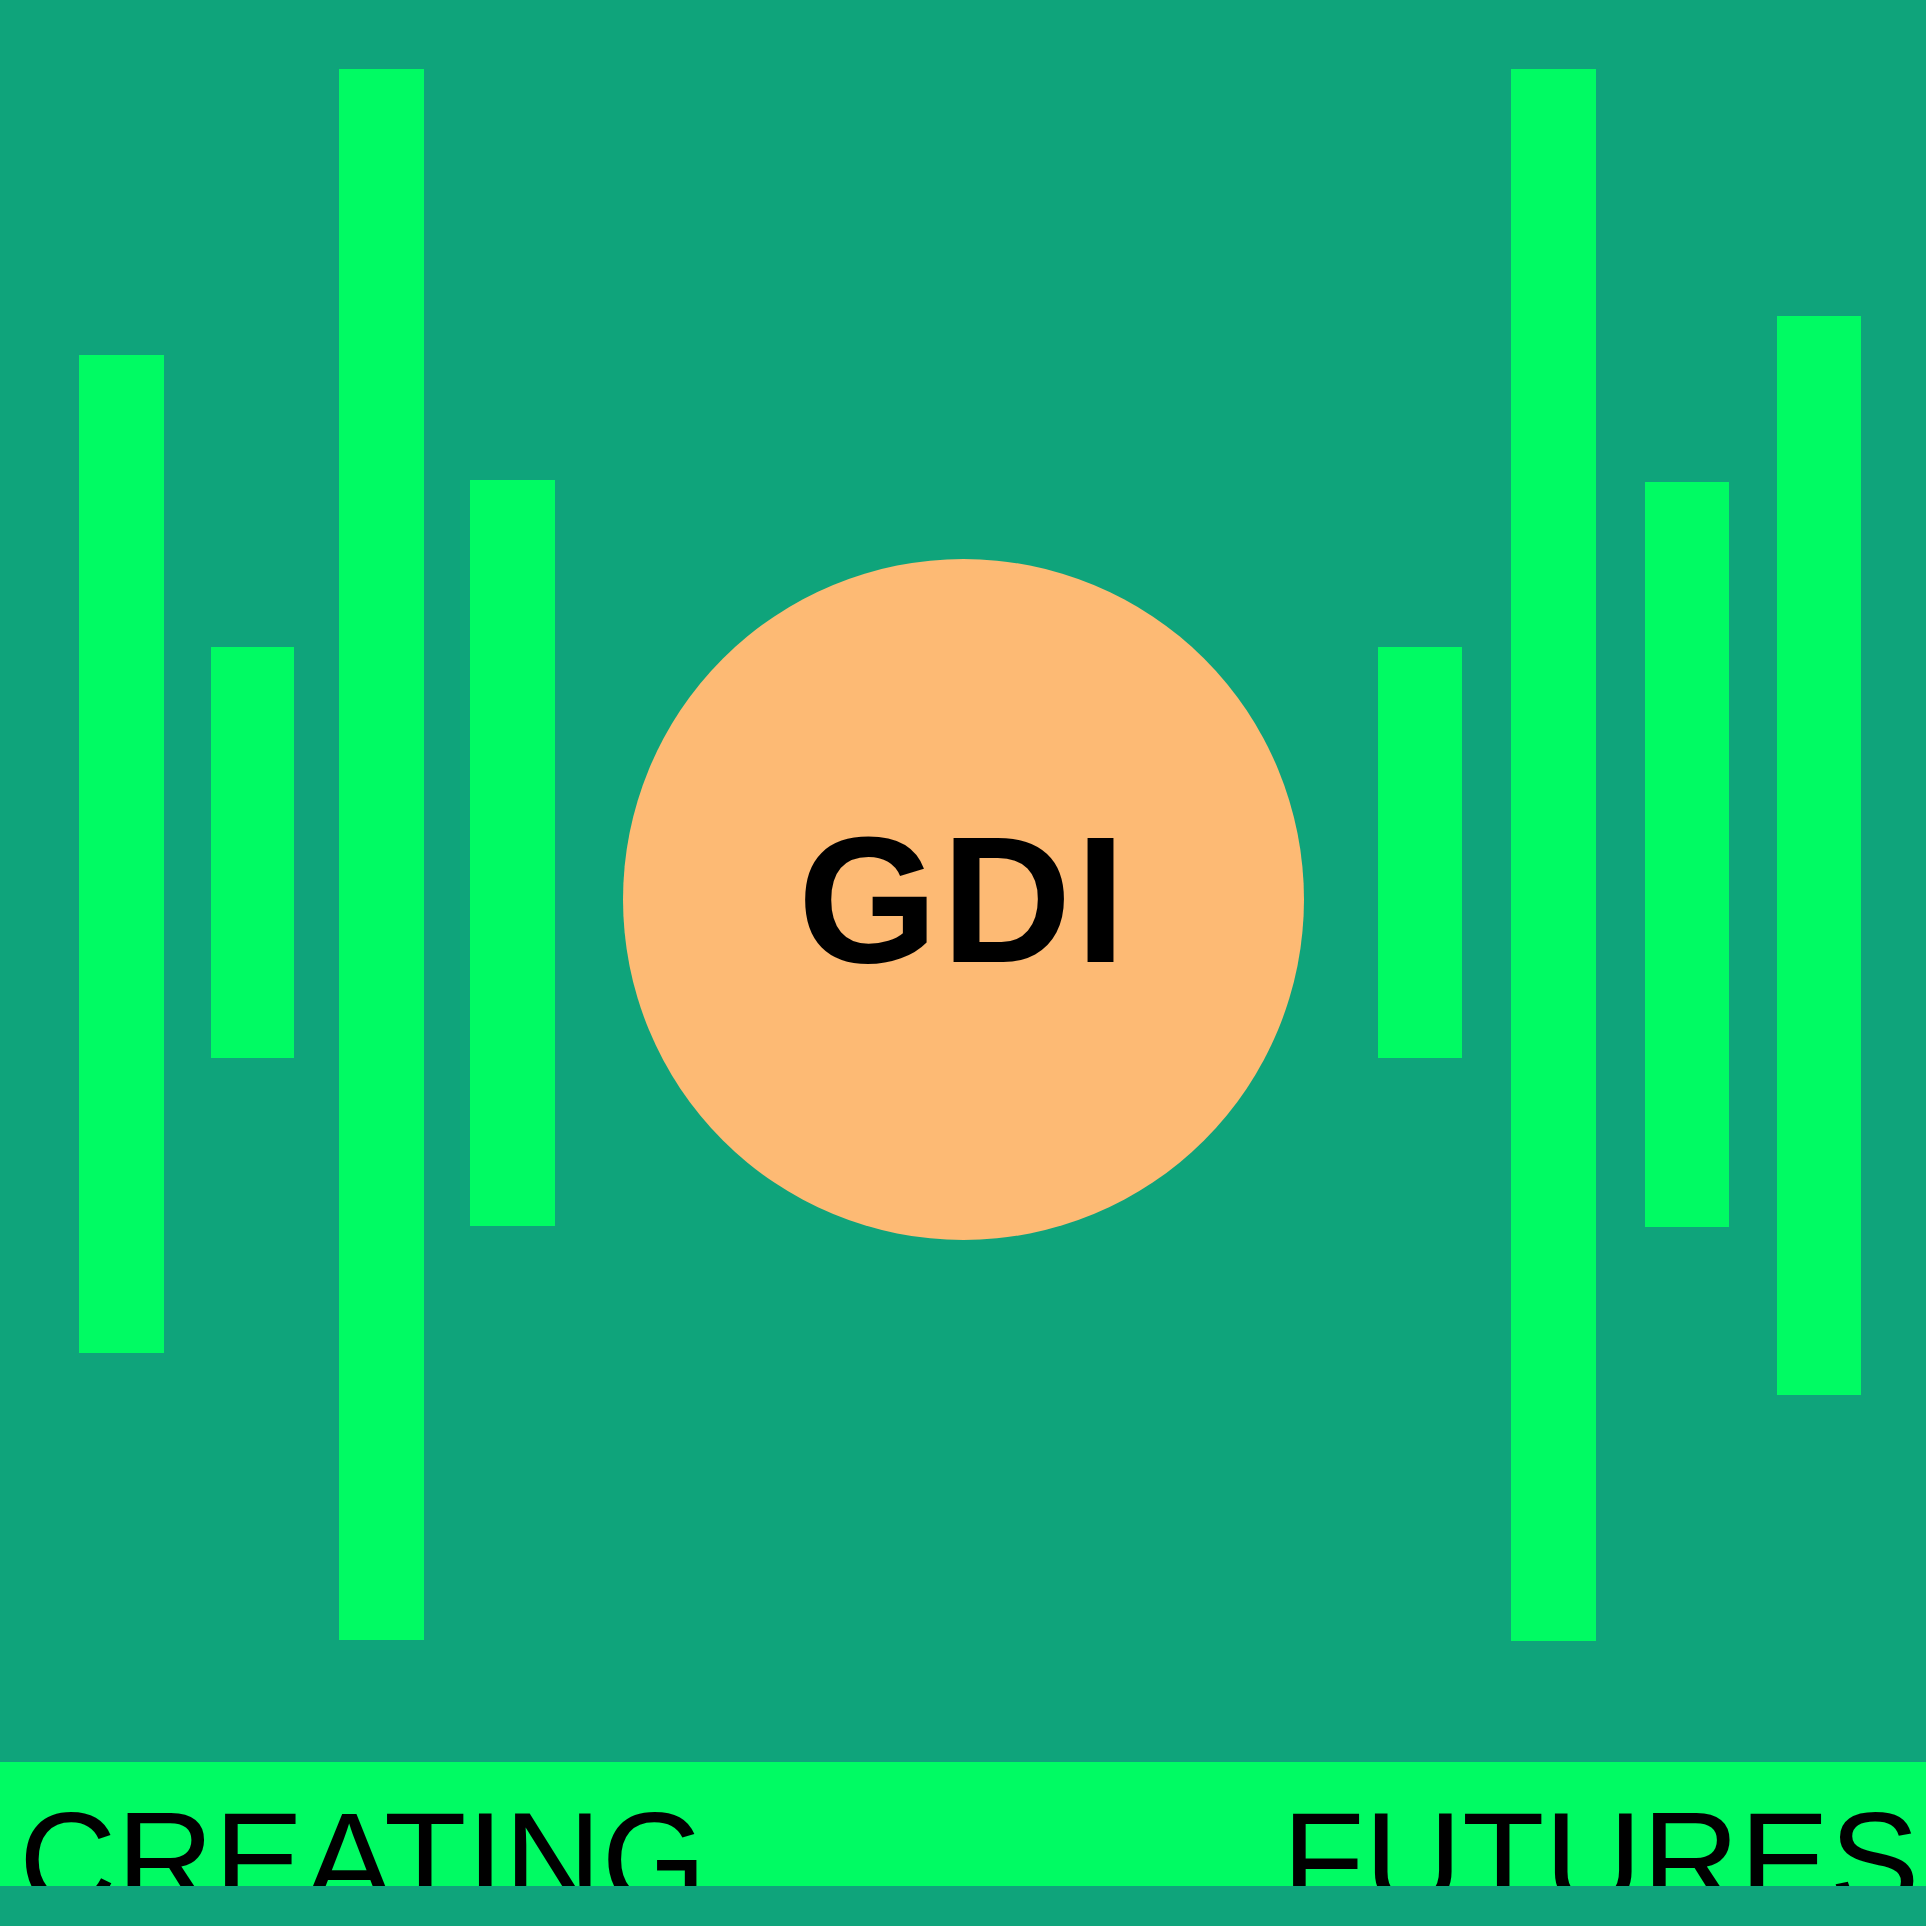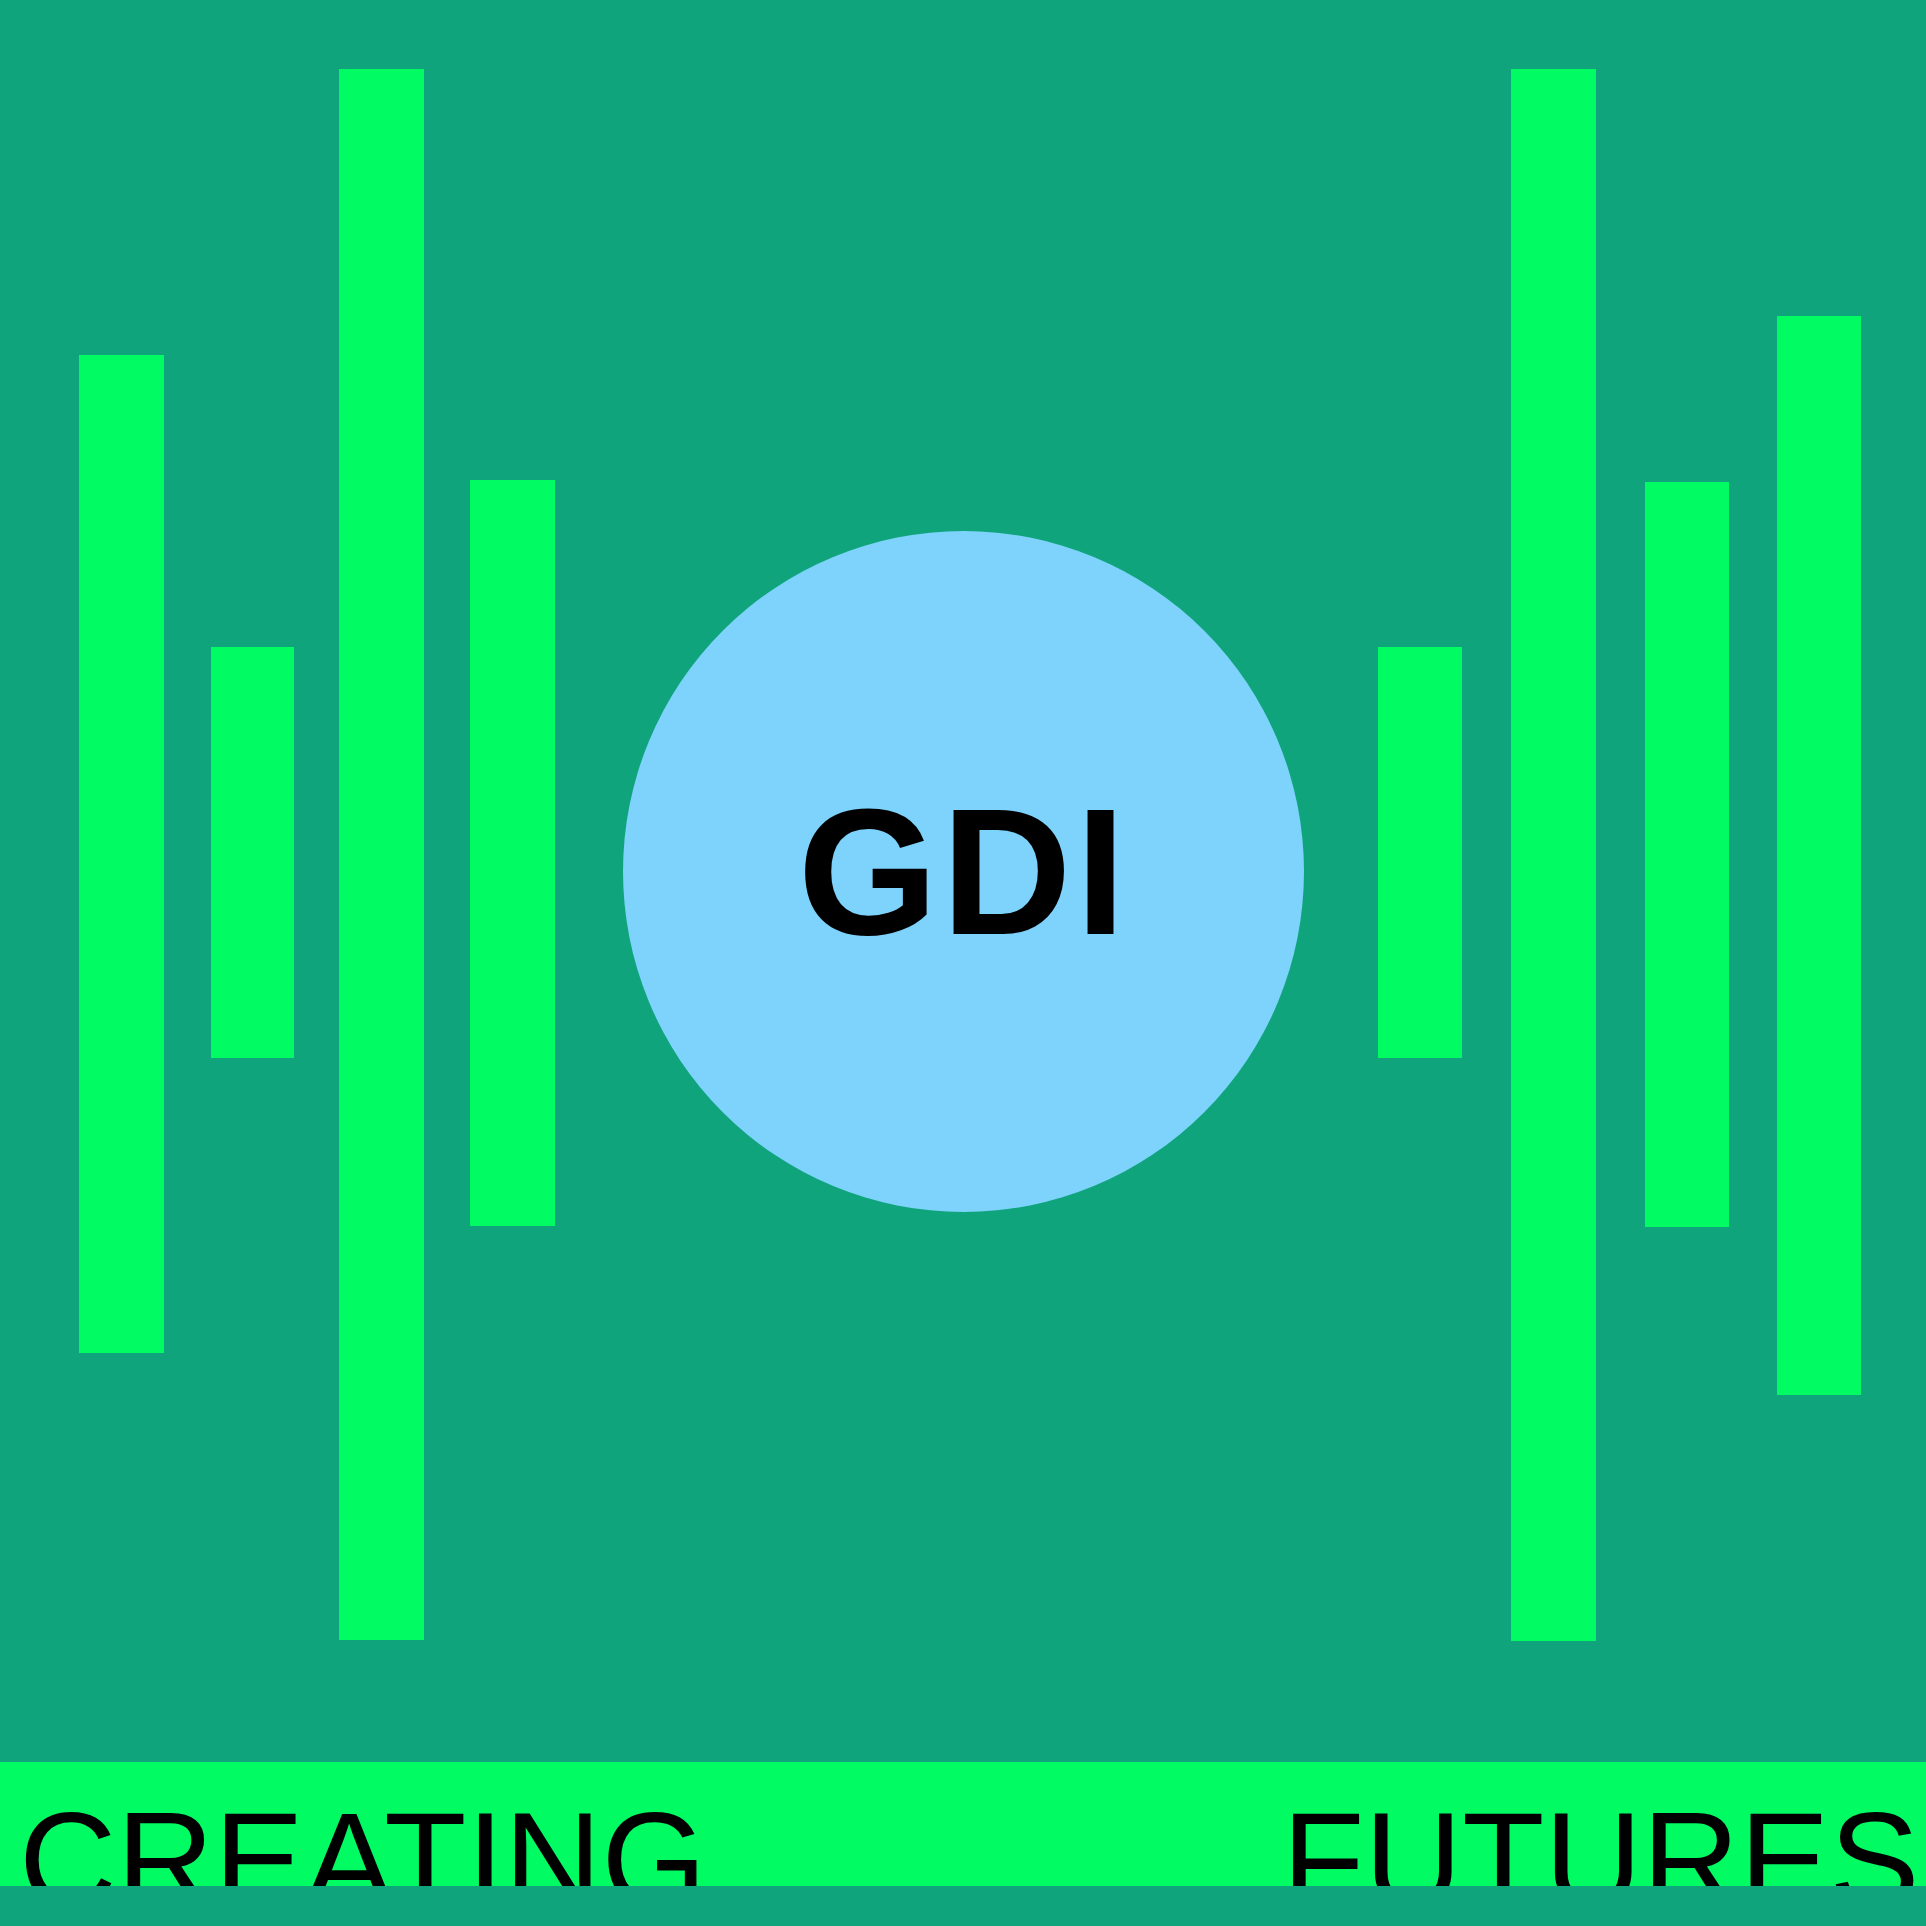--- a/index.html
+++ b/index.html
@@ -74,21 +74,21 @@
         <div class="bar" style="left: 79px; top: 355px; width: 85px; height: 998px; background: rgb(0, 251, 99);"></div>
         <div class="bar" style="left: 211px; top: 647px; width: 83px; height: 411px; background: rgb(0, 251, 99);"></div>
         <div class="bar" style="left: 339px; top: 69px; width: 85px; height: 1571px; background: rgb(0, 251, 99);"></div>
         <div class="bar" style="left: 470px; top: 480px; width: 85px; height: 746px; background: rgb(0, 251, 99);"></div>
         <div class="bar" style="left: 1378px; top: 647px; width: 84px; height: 411px; background: rgb(0, 251, 99);"></div>
         <div class="bar" style="left: 1511px; top: 69px; width: 85px; height: 1572px; background: rgb(0, 251, 99);"></div>
         <div class="bar" style="left: 1645px; top: 482px; width: 84px; height: 745px; background: rgb(0, 251, 99);"></div>
         <div class="bar" style="left: 1777px; top: 316px; width: 84px; height: 1079px; background: rgb(0, 251, 99);"></div>
       </div>
 
-    <div id="logo-circle" style="left: 623px; top: 531px; width: 681px; height: 681px; background: #7dd3fc;">
+    <div id="logo-circle" style="left: 623px; top: 559px; width: 681px; height: 681px; background: #fdba74;">
       <span id="logo-text">GDI</span>
     </div>
 
     <div id="bottom-bar" style="top: 1762px; height: 124px; background: rgb(0, 251, 99);">
       <span id="tagline-left" class="tagline-word">CREATING</span>
       <span id="tagline-right" class="tagline-word">FUTURES</span>
     </div>
 
   </div>
 </div>

